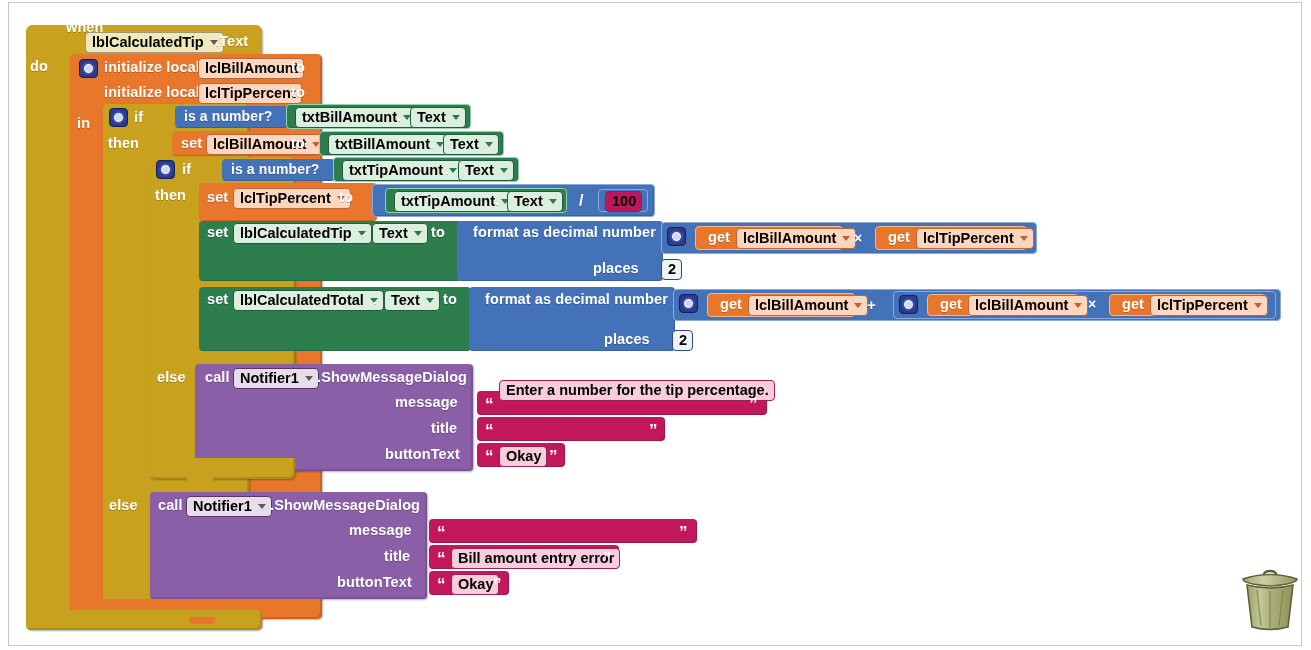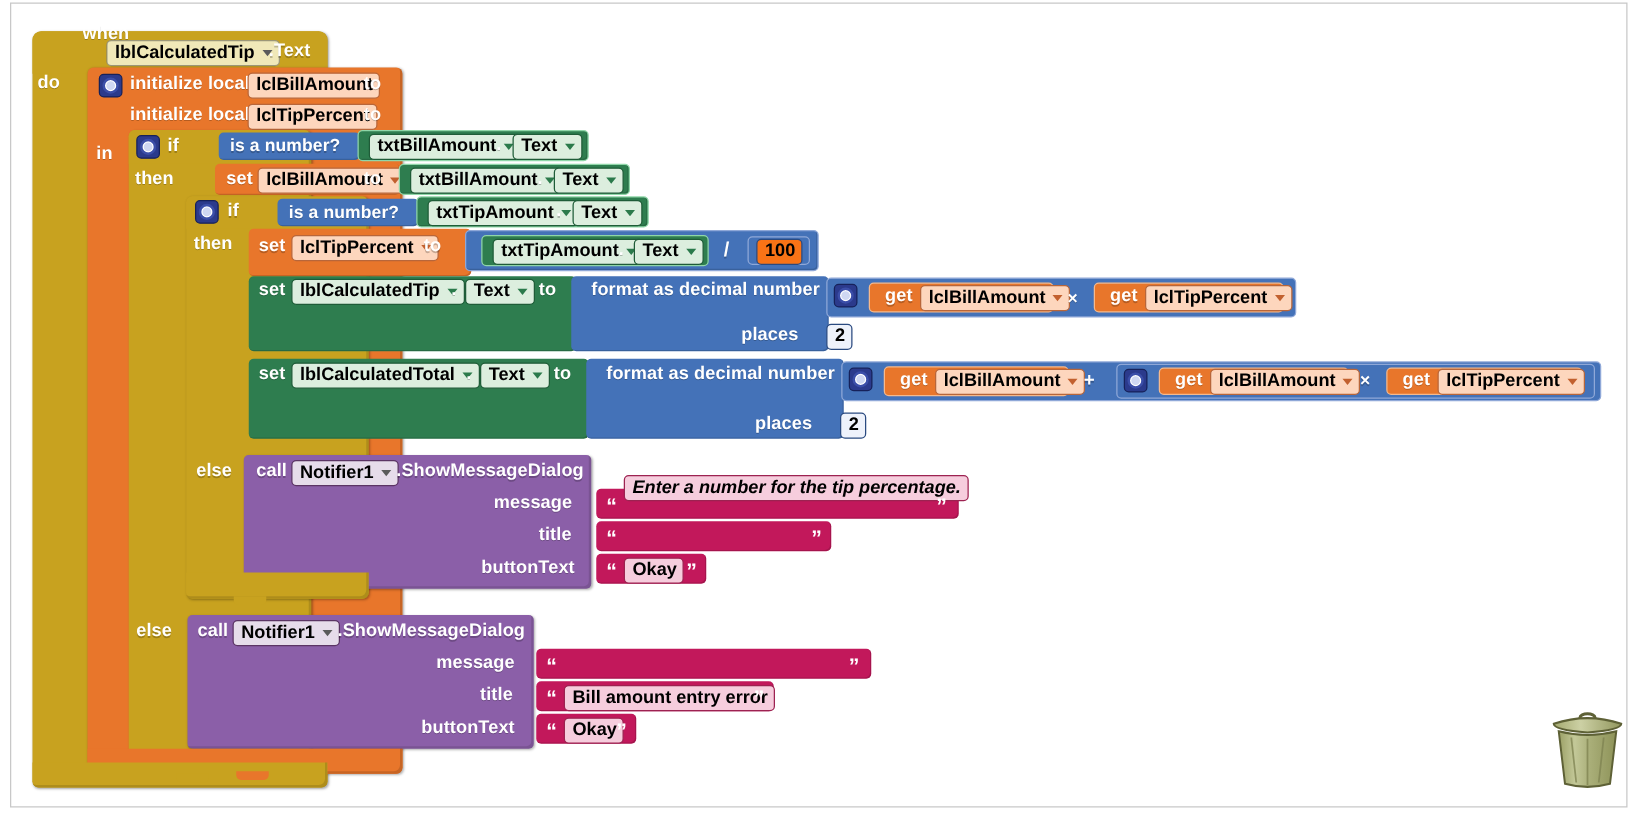--- a/index.html
+++ b/index.html
@@ -171,21 +171,21 @@
     <span>txtTipAmount</span>
     <span class="caret"></span>
   </span>
   <span class="lbl blk" style="left:486px;top:189px;">.</span>
   <span class="field f-green blk" style="left:498px;top:188px;">
     <span>Text</span>
     <span class="caret"></span>
   </span>
   <span class="lbl blk" style="left:570px;top:189px;font-size:16px;">/</span>
   <div class="blk" style="left:589px;top:186px;width:50px;height:23px;background:#4472B8;border-radius:4px;border:1.5px solid #8fa8d8;"></div>
-  <span class="field f-blue blk" style="left:596px;top:188px;background:#f97316;">
+  <span class="field f-blue blk" style="left:596px;top:188px;background:#be185d;">
     <span>100</span>
   </span>
 
   <div class="blk" style="left:190px;top:218px;width:262px;height:60px;background:#2E7D4F;border-radius:4px;box-shadow:inset -1px -1px 0 rgba(0,0,0,.15);"></div>
   <span class="lbl blk" style="left:198px;top:221px;">set</span>
   <span class="field f-green blk" style="left:224px;top:220px;">
     <span>lblCalculatedTip</span>
     <span class="caret"></span>
   </span>
   <span class="lbl blk" style="left:352px;top:221px;">.</span>
@@ -274,21 +274,21 @@
   <span class="lbl blk" style="left:196px;top:366px;">call</span>
   <span class="field f-purple blk" style="left:224px;top:365px;">
     <span>Notifier1</span>
     <span class="caret"></span>
   </span>
   <span class="lbl blk" style="left:308px;top:366px;">.ShowMessageDialog</span>
 
   <span class="lbl blk" style="left:386px;top:391px;">message</span>
   <div class="blk" style="left:468px;top:388px;width:290px;height:24px;background:#C2185B;border-radius:4px;box-shadow:inset -1px -1px 0 rgba(0,0,0,.15);"></div>
   <span class="quote blk" style="left:476px;top:397px;">“</span>
-  <span class="field f-pink blk" style="left:490px;top:377px;font-style:italic;">
+  <span class="field f-pink blk" style="left:490px;top:377px;">
     <span>Enter a number for the tip percentage.</span>
   </span>
   <span class="quote blk" style="left:740px;top:397px;">”</span>
 
   <span class="lbl blk" style="left:422px;top:417px;">title</span>
   <div class="blk" style="left:468px;top:414px;width:188px;height:24px;background:#C2185B;border-radius:4px;box-shadow:inset -1px -1px 0 rgba(0,0,0,.15);"></div>
   <span class="quote blk" style="left:476px;top:423px;">“</span>
   <span class="quote blk" style="left:640px;top:423px;">”</span>
 
   <span class="lbl blk" style="left:376px;top:443px;">buttonText</span>

